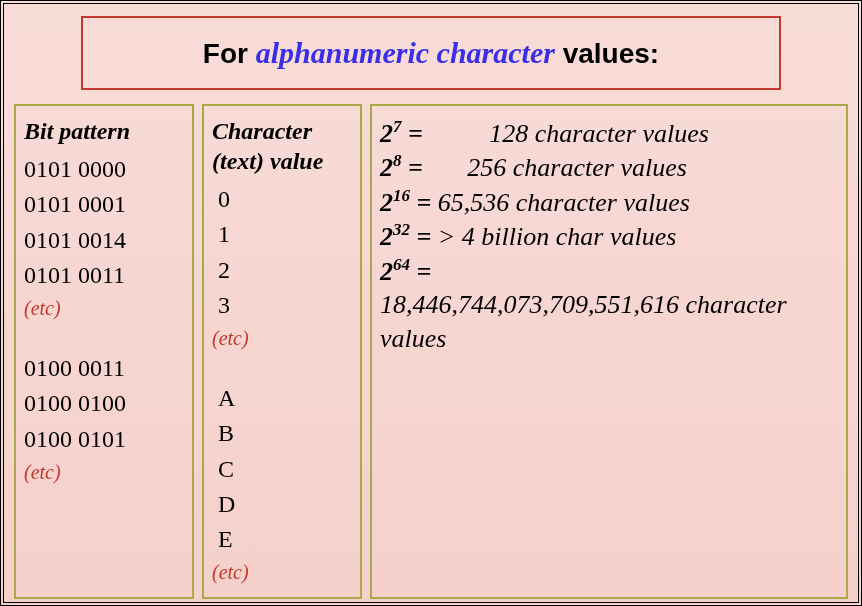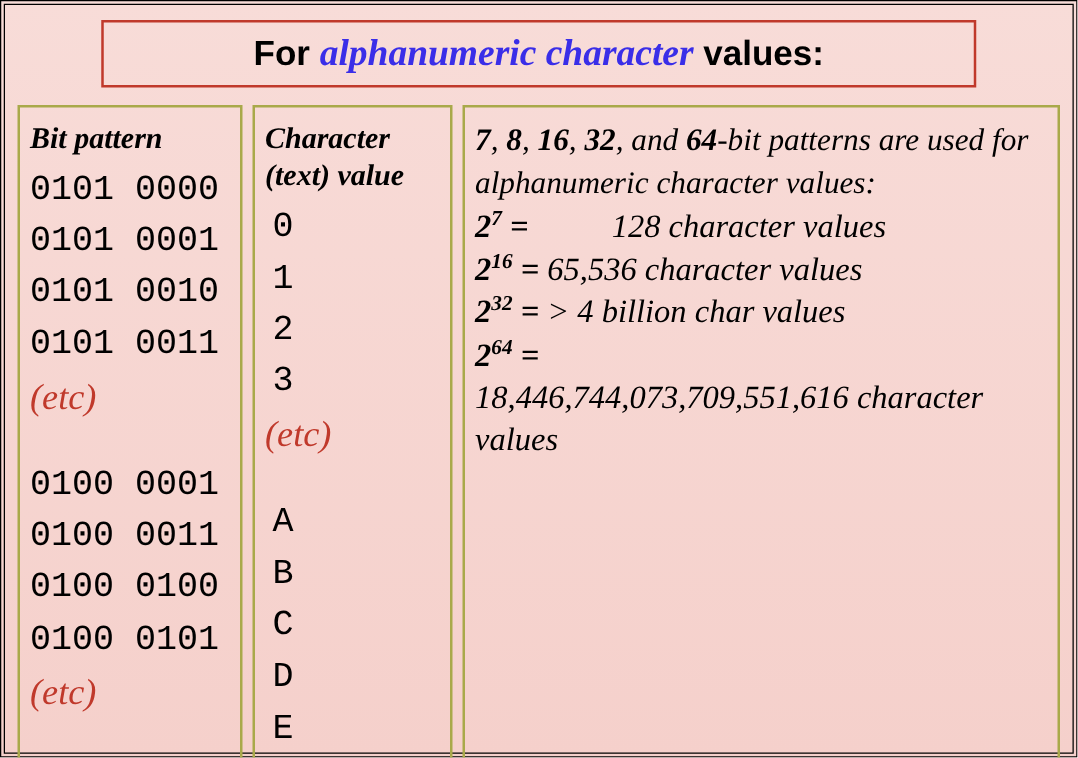--- a/index.html
+++ b/index.html
@@ -13,21 +13,21 @@
   .outer-frame {
     width: 862px;
     height: 606px;
     border: 4px double #000;
     padding: 8px 6px;
   }
   .title-box {
     border: 2px solid #c0392b;
     margin: 4px auto 14px auto;
     width: 700px;
-    padding: 8px 10px;
+    padding: 18px 10px;
     text-align: center;
     background: transparent;
   }
   .title-for, .title-values {
     font-family: Arial, Helvetica, sans-serif;
     font-weight: 900;
     font-size: 28px;
     color: #000;
   }
   .title-alpha {
@@ -52,30 +52,30 @@
   .col-info { flex: 1; }
   .col-header {
     font-family: Georgia, 'Times New Roman', serif;
     font-weight: bold;
     font-style: italic;
     font-size: 24px;
     line-height: 1.25;
     margin-bottom: 6px;
   }
   .row {
-    font-family: Liberation Mono, monospace;
-    font-size: 28px;
+    font-family: Liberation Serif, serif;
+    font-size: 24px;
     line-height: 1.47;
   }
   .char-row { padding-left: 6px; }
   .etc {
     font-family: Georgia, 'Times New Roman', serif;
     font-style: italic;
     color: #c0392b;
-    font-size: 29px;
+    font-size: 20px;
     line-height: 1.5;
   }
   .spacer { height: 28px; }
   .info-text {
     font-family: Georgia, 'Times New Roman', serif;
     font-style: italic;
     font-size: 25px;
     line-height: 1.35;
   }
   .info-text .b { font-weight: bold; }
@@ -99,25 +99,24 @@
   <div class="title-box">
     <span class="title-for">For </span><span class="title-alpha">alphanumeric character</span><span class="title-values"> values:</span>
   </div>
 
   <div class="cols">
 
     <div class="box col-bit">
       <div class="col-header">Bit pattern</div>
       <div class="row">0101 0000</div>
       <div class="row">0101 0001</div>
-      <div class="row">0101 0010</div>
+      <div class="row">0101 0014</div>
       <div class="row">0101 0011</div>
       <div class="etc">(etc)</div>
       <div class="spacer"></div>
-      <div class="row">0100 0001</div>
       <div class="row">0100 0011</div>
       <div class="row">0100 0100</div>
       <div class="row">0100 0101</div>
       <div class="etc">(etc)</div>
     </div>
 
     <div class="box col-char">
       <div class="col-header">Character (text) value</div>
       <div class="row char-row">0</div>
       <div class="row char-row">1</div>
@@ -127,33 +126,28 @@
       <div class="spacer"></div>
       <div class="row char-row">A</div>
       <div class="row char-row">B</div>
       <div class="row char-row">C</div>
       <div class="row char-row">D</div>
       <div class="row char-row">E</div>
       <div class="etc">(etc)</div>
     </div>
 
     <div class="box col-info">
-      <div class="info-text">
-        <span class="b">7</span><span>, </span>
-        <span class="b">8</span><span>, </span>
-        <span class="b">16</span><span>, </span>
-        <span class="b">32</span><span>, </span>
-        <span>and</span>
-        <span> </span>
-        <span class="b">64</span><span>-bit patterns are used for alphanumeric character values:</span>
-      </div>
 
       <div class="eq-row">
         <span class="base">2</span><sup>7</sup><span class="base"> =</span>
         <span class="val-gap1"></span><span class="nb">128 character values</span>
+      </div>
+      <div class="eq-row">
+        <span class="base">2</span><sup>8</sup><span class="base"> =</span>
+        <span class="val-gap2"></span><span class="nb">256 character values</span>
       </div>
       <div class="eq-row">
         <span class="base">2</span><sup>16</sup><span class="base"> = </span>
         <span class="nb">65,536  character values</span>
       </div>
       <div class="eq-row">
         <span class="base">2</span><sup>32</sup><span class="base"> = </span>
         <span class="nb">&gt; 4 billion char values</span>
       </div>
       <div class="eq-row">

